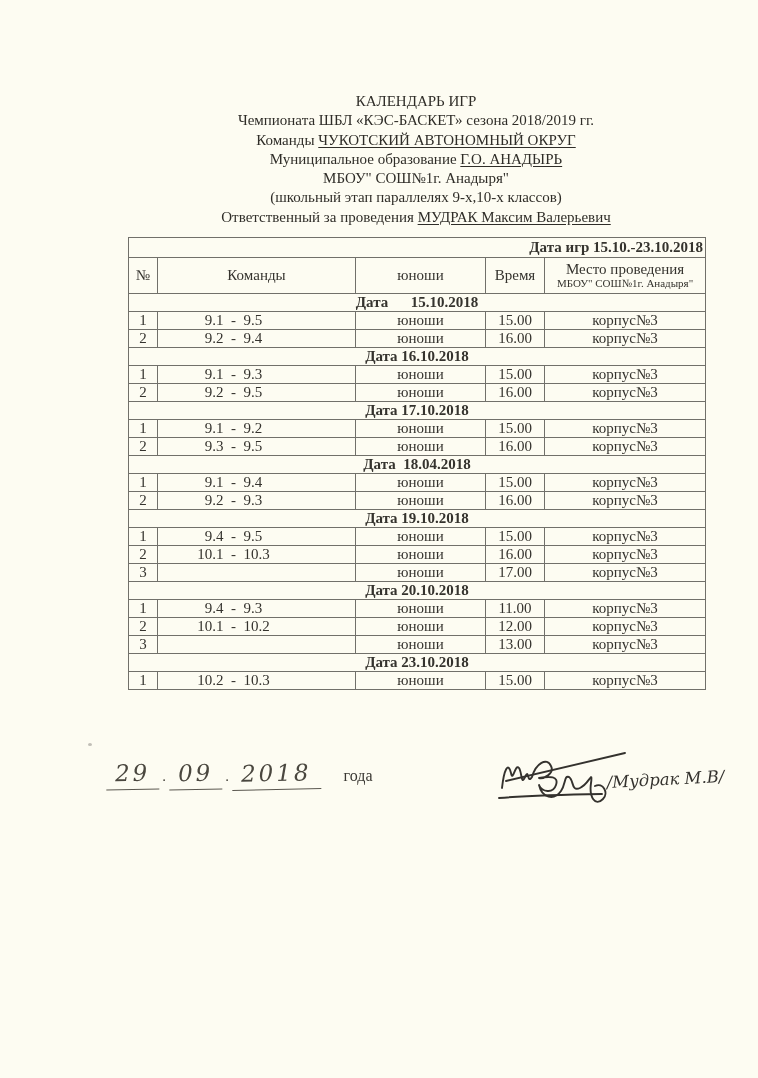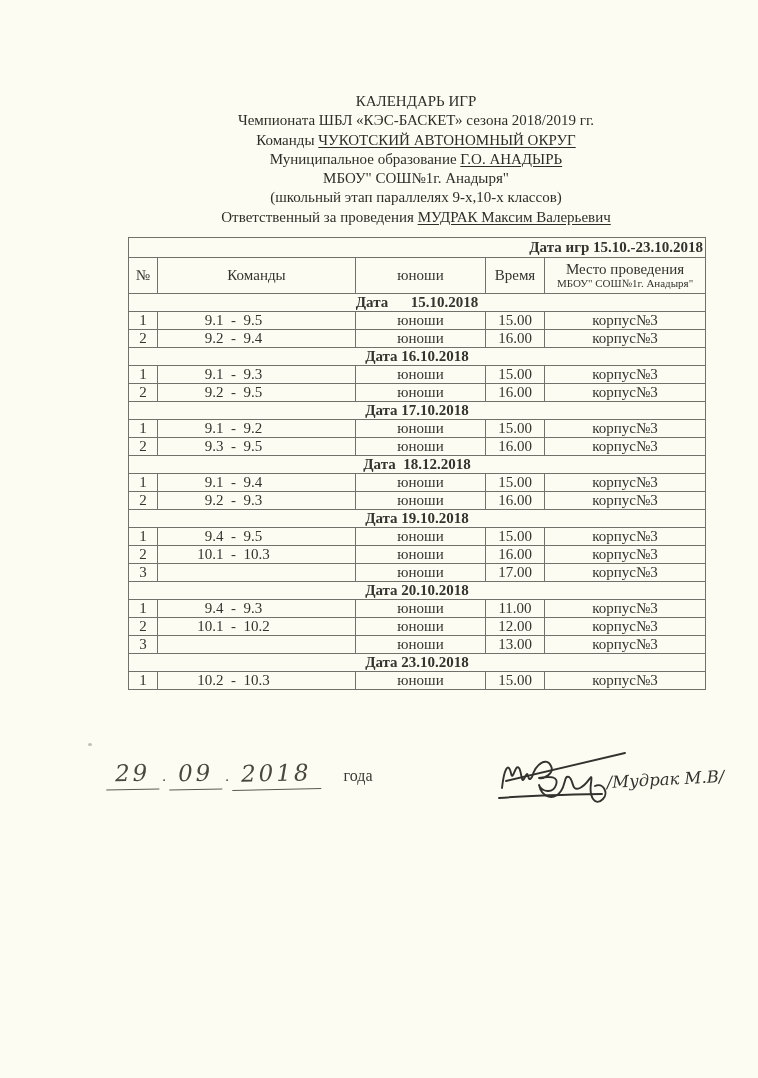--- a/index.html
+++ b/index.html
@@ -149,21 +149,21 @@
           <td class="c-venue">корпус№3</td>
         </tr>
         <tr class="game-row">
           <td class="c-no">2</td>
           <td class="c-teams">9.3  -  9.5</td>
           <td class="c-gender">юноши</td>
           <td class="c-time">16.00</td>
           <td class="c-venue">корпус№3</td>
         </tr>
         <tr class="section-row">
-          <td colspan="5">Дата  18.12.2018</td>
+          <td colspan="5">Дата  18.04.2018</td>
         </tr>
         <tr class="game-row">
           <td class="c-no">1</td>
           <td class="c-teams">9.1  -  9.4</td>
           <td class="c-gender">юноши</td>
           <td class="c-time">15.00</td>
           <td class="c-venue">корпус№3</td>
         </tr>
         <tr class="game-row">
           <td class="c-no">2</td>

